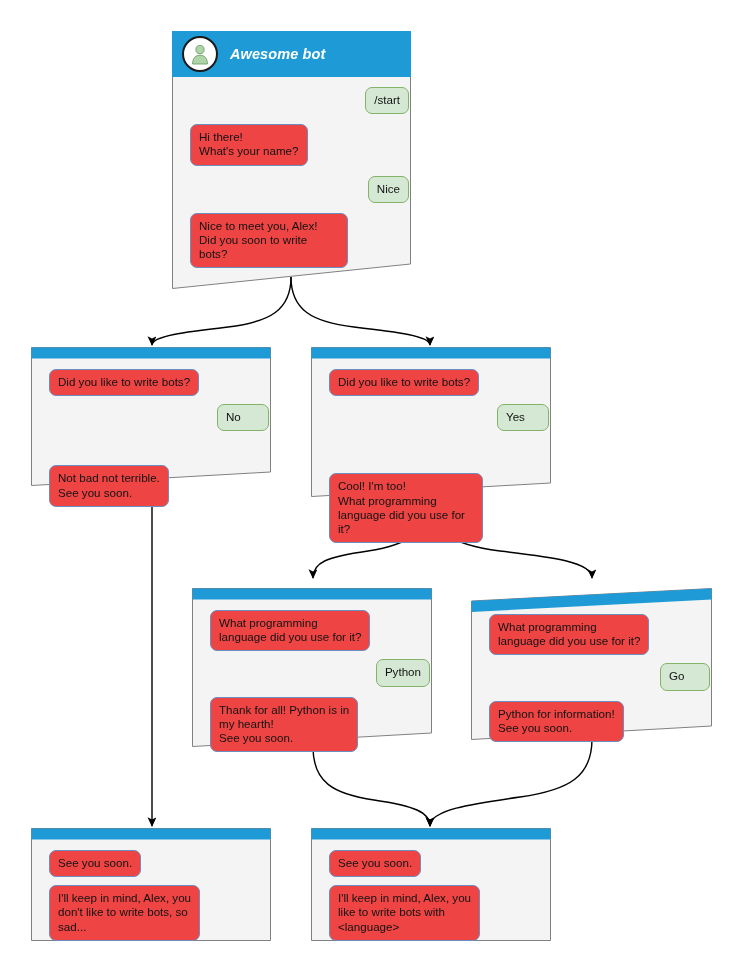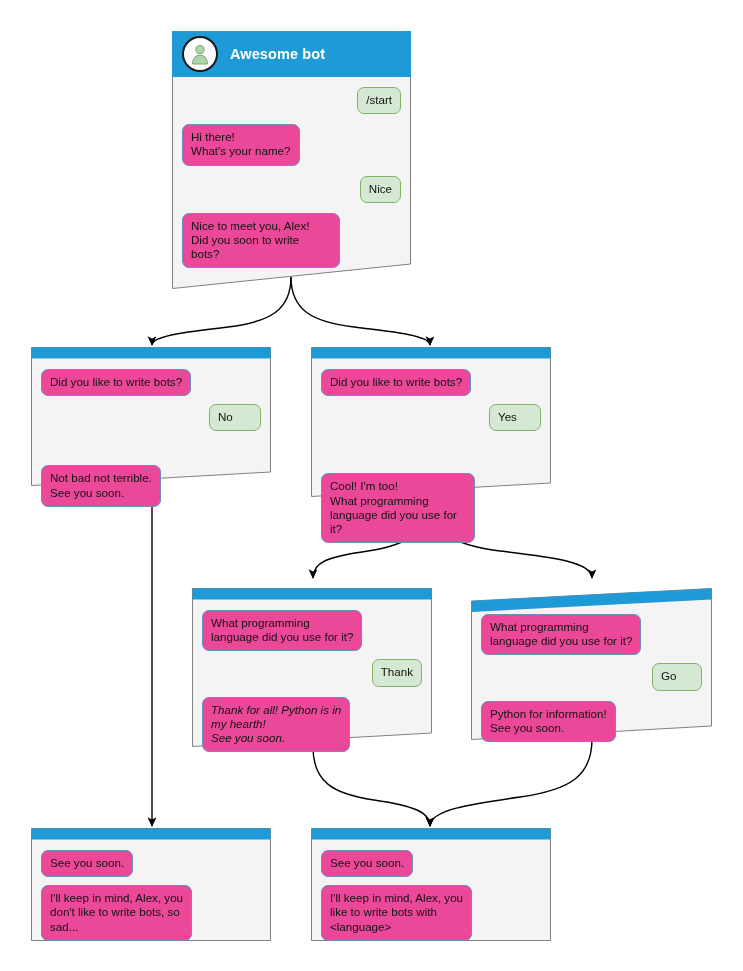--- a/index.html
+++ b/index.html
@@ -53,20 +53,21 @@
     position: absolute;
     left: 0;
     top: 0;
     height: 46px;
     width: 100%;
     background: #1e9ad6;
     display: flex;
     align-items: center;
     box-sizing: border-box;
     padding-left: 10px;
+    font-style: italic;
   }
   .avatar {
     width: 36px;
     height: 36px;
     border-radius: 50%;
     background: #ffffff;
     border: 2px solid #1a1a1a;
     display: flex;
     align-items: center;
     justify-content: center;
@@ -77,21 +78,21 @@
   .bot-title {
     color: #ffffff;
     font-size: 14.5px;
     font-weight: bold;
     margin-left: 12px;
     letter-spacing: 0.1px;
   }
 
   .msgs {
     position: absolute;
-    left: 0;
+    left: 8px;
     width: 100%;
     box-sizing: border-box;
     padding: 10px 10px 0 10px;
     display: flex;
     flex-direction: column;
   }
 
   .bubble {
     display: inline-block;
     box-sizing: border-box;
@@ -99,21 +100,21 @@
     font-size: 11.6px;
     line-height: 14.2px;
     color: #121212;
     border-radius: 7px;
     padding: 5px 8px 6px 8px;
     white-space: pre-line;
     border: 1px solid transparent;
   }
   .bubble.bot {
     align-self: flex-start;
-    background: #ec4899;
+    background: #ef4444;
     border-color: #6c8ebf;
   }
   .bubble.user {
     align-self: flex-end;
     background: #d5e8d4;
     border-color: #82b366;
     text-align: left;
   }
   .gap { height: 10px; flex: 0 0 auto; }
   .gap-sm { height: 8px; flex: 0 0 auto; }
@@ -211,23 +212,23 @@
   <div class="node" style="left:192px; top:588px; width:240px; height:159px;">
     <svg class="node-shape" viewBox="0 0 240 159" preserveAspectRatio="none">
       <path d="M0.5,0.5 L239.5,0.5 L239.5,145 L0.5,158.5 Z" fill="#f4f4f4" stroke="#808080" stroke-width="1"></path>
       <rect x="0.5" y="0.5" width="239" height="11" fill="#1e9ad6"></rect>
     </svg>
     <div class="node-inner">
       <div class="msgs" style="top:12px;">
         <div class="bubble bot" style="max-width:74%;">What programming
 language did you use for it?</div>
         <div class="gap-sm"></div>
-        <div class="bubble user">Thank</div>
-        <div class="gap"></div>
-        <div class="bubble bot" style="max-width:74%;font-style:italic;">Thank for all! Python is in
+        <div class="bubble user">Python</div>
+        <div class="gap"></div>
+        <div class="bubble bot" style="max-width:74%;">Thank for all! Python is in
 my hearth!
 See you soon.</div>
       </div>
     </div>
   </div>
 
   <div class="node" style="left:471px; top:588px; width:241px; height:152px;">
     <svg class="node-shape" viewBox="0 0 241 152" preserveAspectRatio="none">
       <path d="M0.5,13 L240.5,0.5 L240.5,138 L0.5,151.5 Z" fill="#f4f4f4" stroke="#808080" stroke-width="1"></path>
       <path d="M0.5,13 L240.5,0.5 L240.5,11.5 L0.5,24 Z" fill="#1e9ad6"></path>

